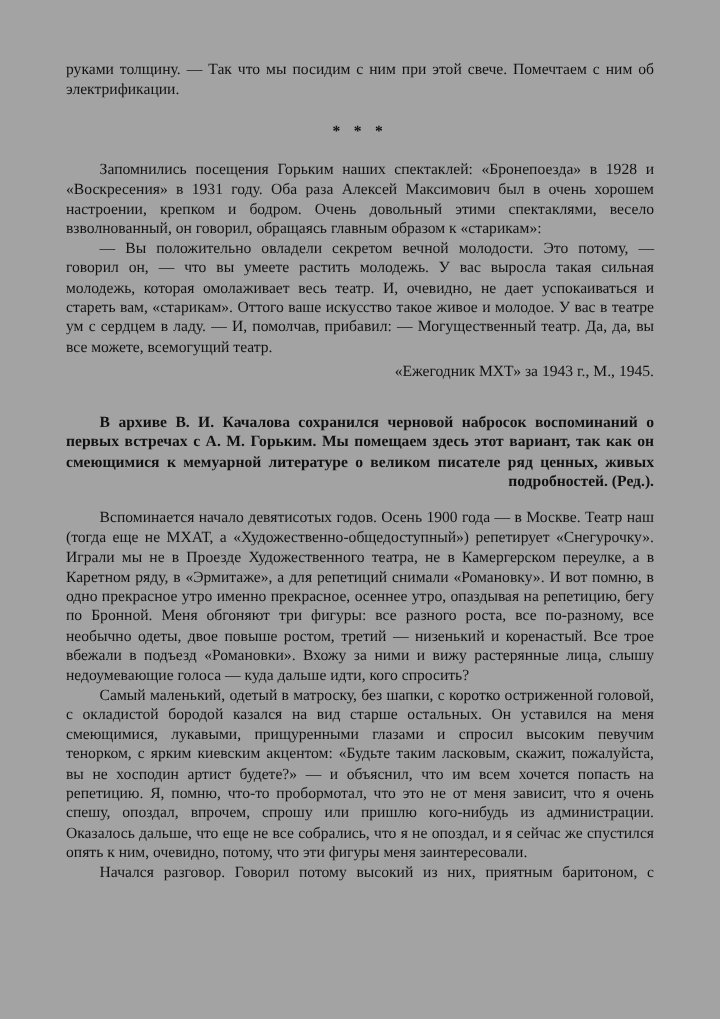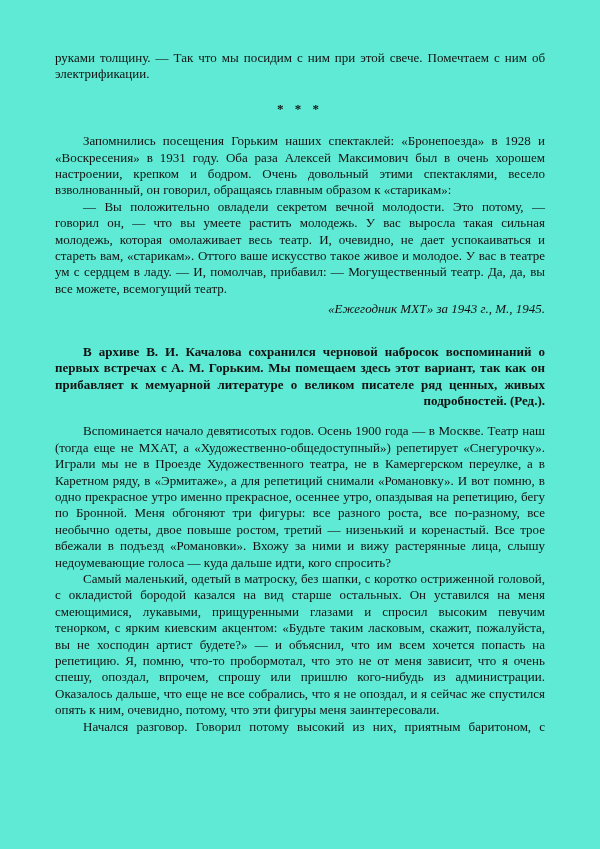--- a/index.html
+++ b/index.html
@@ -4,21 +4,21 @@
 <style>
   html, body {
     margin: 0;
     padding: 0;
     background: #ffffff;
   }
   .page {
     width: 600px;
     height: 849px;
     box-sizing: border-box;
-    background: #5eead4;
+    background: #a3a3a3;
     padding: 50px 55px 40px 55px;
     font-family: "Liberation Serif", "DejaVu Serif", serif;
     font-size: 13px;
     line-height: 16.4px;
     color: #111111;
     overflow: hidden;
   }
   .para {
     margin: 0;
     text-align: justify;
@@ -32,21 +32,20 @@
   }
   .separator {
     text-align: center;
     font-weight: bold;
     letter-spacing: 4px;
     margin: 18px 0 16px 0;
   }
   .source {
     margin: 4px 0 0 0;
     text-align: right;
-    font-style: italic;
   }
   .editorial {
     margin: 26px 0 14px 0;
     font-weight: bold;
     text-align: justify;
     text-align-last: right;
     text-indent: 28px;
   }
 </style>
 </head>
@@ -58,21 +57,21 @@
 
   <div class="separator">* * *</div>
 
   <p class="para">Запомнились посещения Горьким наших спектаклей: «Бронепоезда» в 1928 и «Воскресения» в 1931 году. Оба раза Алексей Максимович был в очень хорошем настроении, крепком и бодром. Очень довольный этими спектаклями, весело взволнованный, он говорил, обращаясь главным образом к «старикам»:</p>
 
   <p class="para">— Вы положительно овладели секретом вечной молодости. Это потому, — говорил он, — что вы умеете растить молодежь. У вас выросла такая сильная молодежь, которая омолаживает весь театр. И, очевидно, не дает успокаиваться и стареть вам, «старикам». Оттого ваше искусство такое живое и молодое. У вас в театре ум с сердцем в ладу. — И, помолчав, прибавил: — Могущественный театр. Да, да, вы все можете, всемогущий театр.</p>
 
 
   <p class="source">«Ежегодник МХТ» за 1943 г., М., 1945.</p>
 
-  <p class="editorial">В архиве В. И. Качалова сохранился черновой набросок воспоминаний о первых встречах с А. М. Горьким. Мы помещаем здесь этот вариант, так как он прибавляет к мемуарной литературе о великом писателе ряд ценных, живых подробностей. (Ред.).</p>
+  <p class="editorial">В архиве В. И. Качалова сохранился черновой набросок воспоминаний о первых встречах с А. М. Горьким. Мы помещаем здесь этот вариант, так как он смеющимися к мемуарной литературе о великом писателе ряд ценных, живых подробностей. (Ред.).</p>
 
   <p class="para">Вспоминается начало девятисотых годов. Осень 1900 года — в Москве. Театр наш (тогда еще не МХАТ, а «Художественно-общедоступный») репетирует «Снегурочку». Играли мы не в Проезде Художественного театра, не в Камергерском переулке, а в Каретном ряду, в «Эрмитаже», а для репетиций снимали «Романовку». И вот помню, в одно прекрасное утро именно прекрасное, осеннее утро, опаздывая на репетицию, бегу по Бронной. Меня обгоняют три фигуры: все разного роста, все по-разному, все необычно одеты, двое повыше ростом, третий — низенький и коренастый. Все трое вбежали в подъезд «Романовки». Вхожу за ними и вижу растерянные лица, слышу недоумевающие голоса — куда дальше идти, кого спросить?</p>
 
   <p class="para">Самый маленький, одетый в матроску, без шапки, с коротко остриженной головой, с окладистой бородой казался на вид старше остальных. Он уставился на меня смеющимися, лукавыми, прищуренными глазами и спросил высоким певучим тенорком, с ярким киевским акцентом: «Будьте таким ласковым, скажит, пожалуйста, вы не хосподин артист будете?» — и объяснил, что им всем хочется попасть на репетицию. Я, помню, что-то пробормотал, что это не от меня зависит, что я очень спешу, опоздал, впрочем, спрошу или пришлю кого-нибудь из администрации. Оказалось дальше, что еще не все собрались, что я не опоздал, и я сейчас же спустился опять к ним, очевидно, потому, что эти фигуры меня заинтересовали.</p>
 
   <p class="para force-justify">Начался разговор. Говорил потому высокий из них, приятным баритоном, с</p>
 
 </div>
 
 </body></html>

